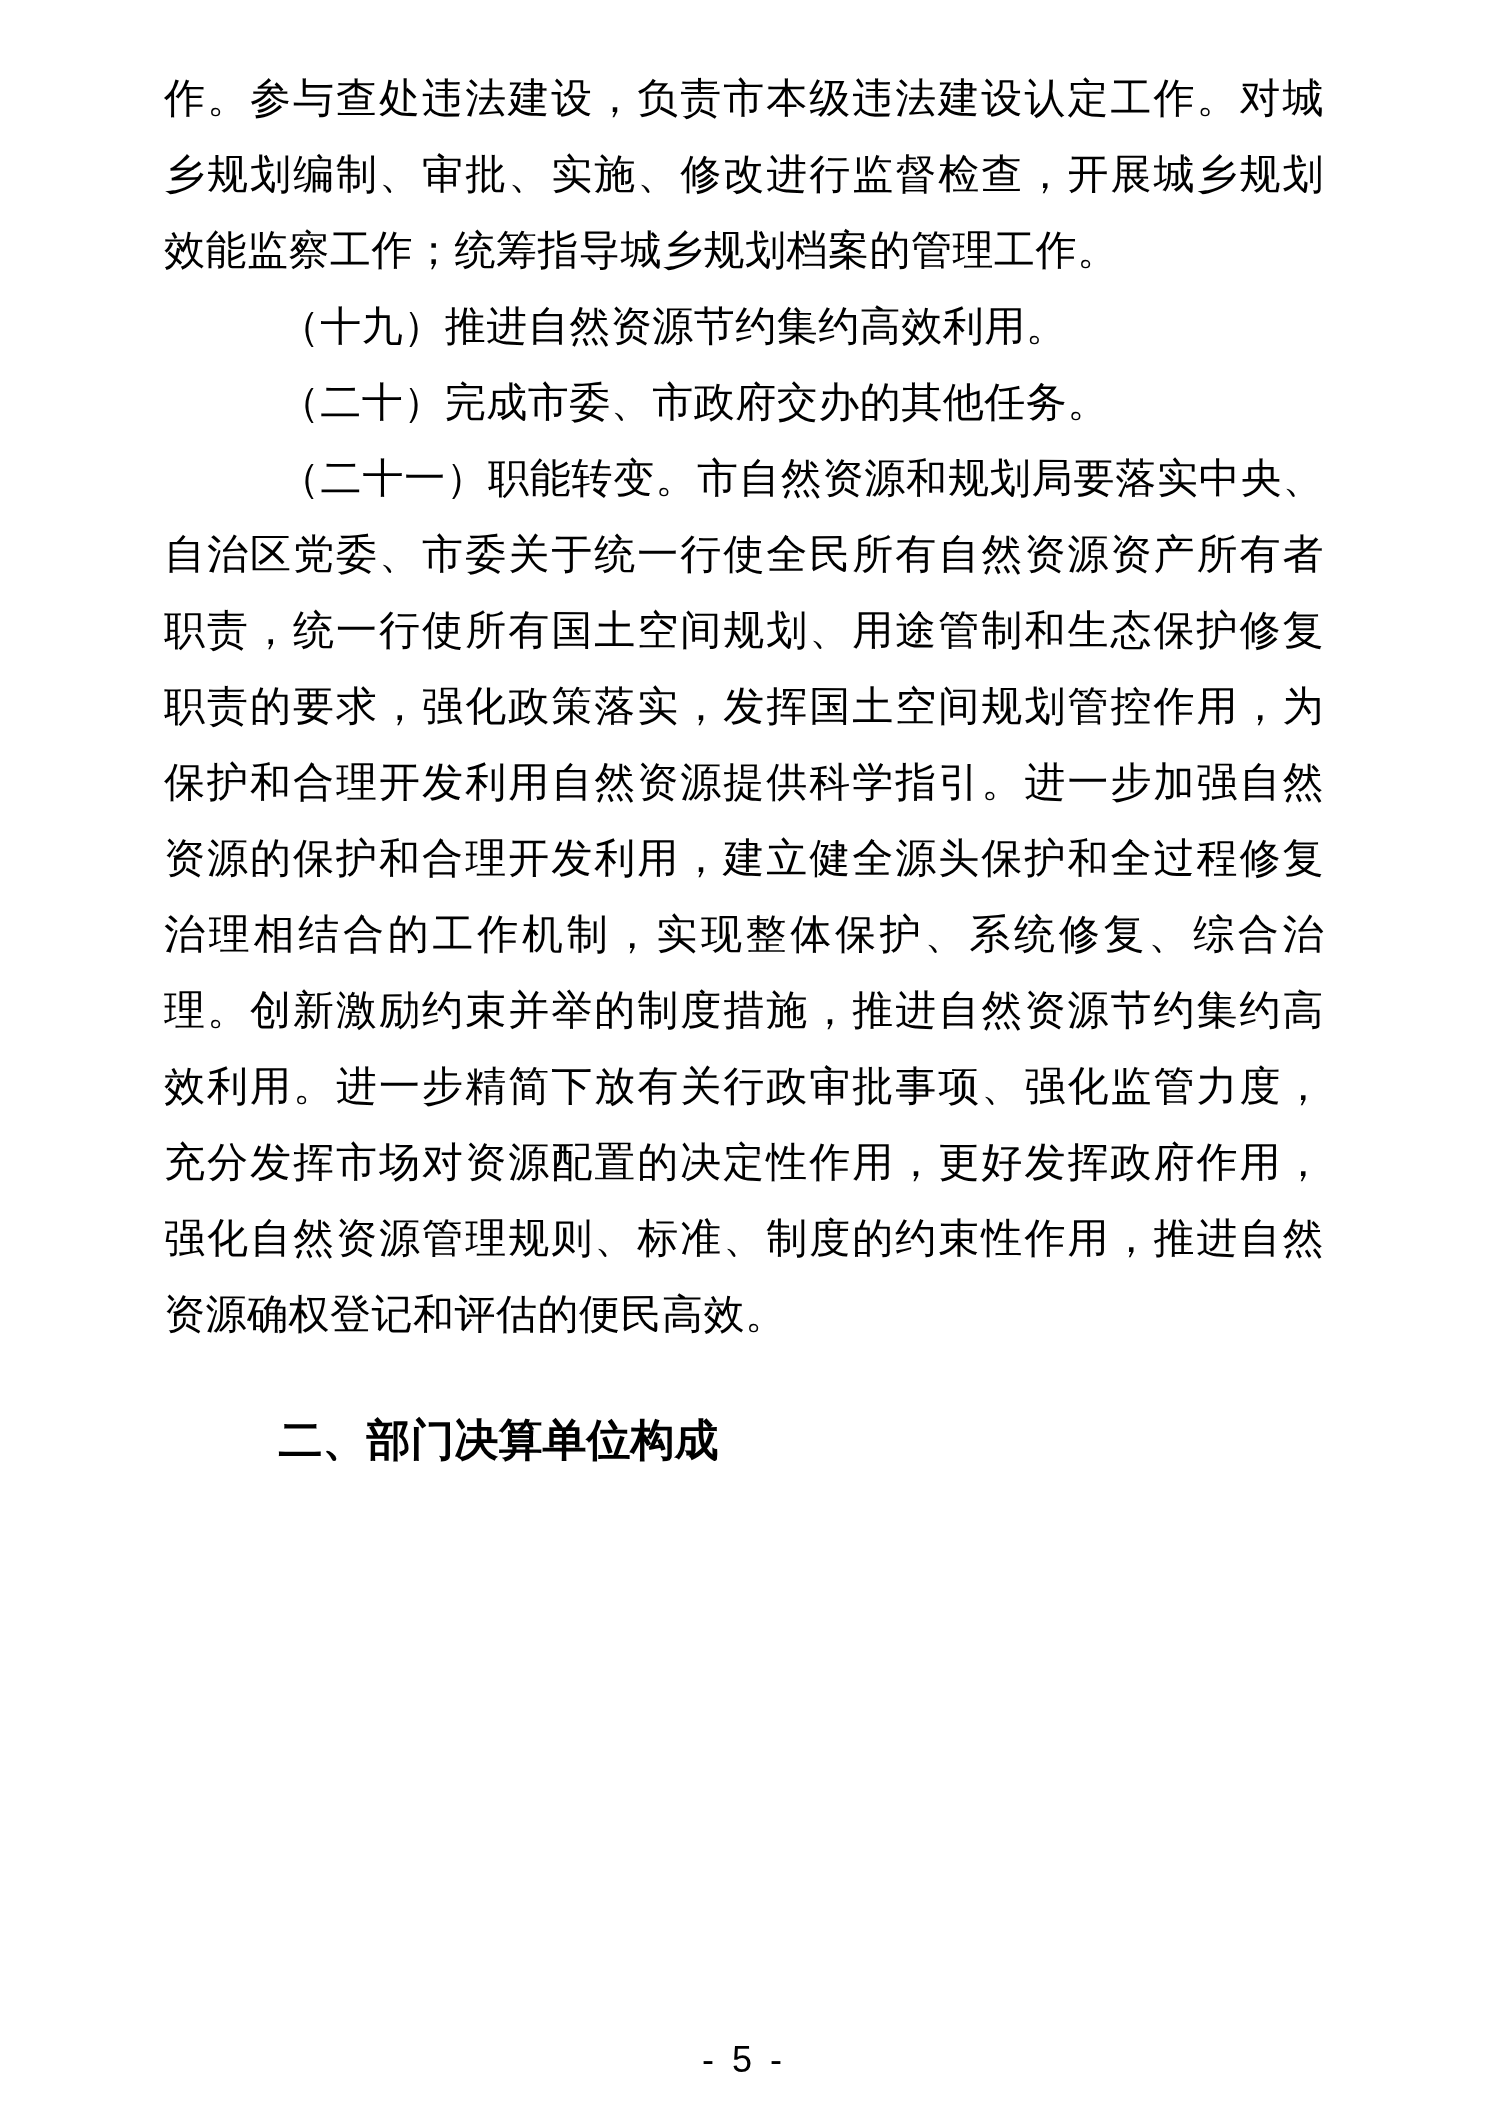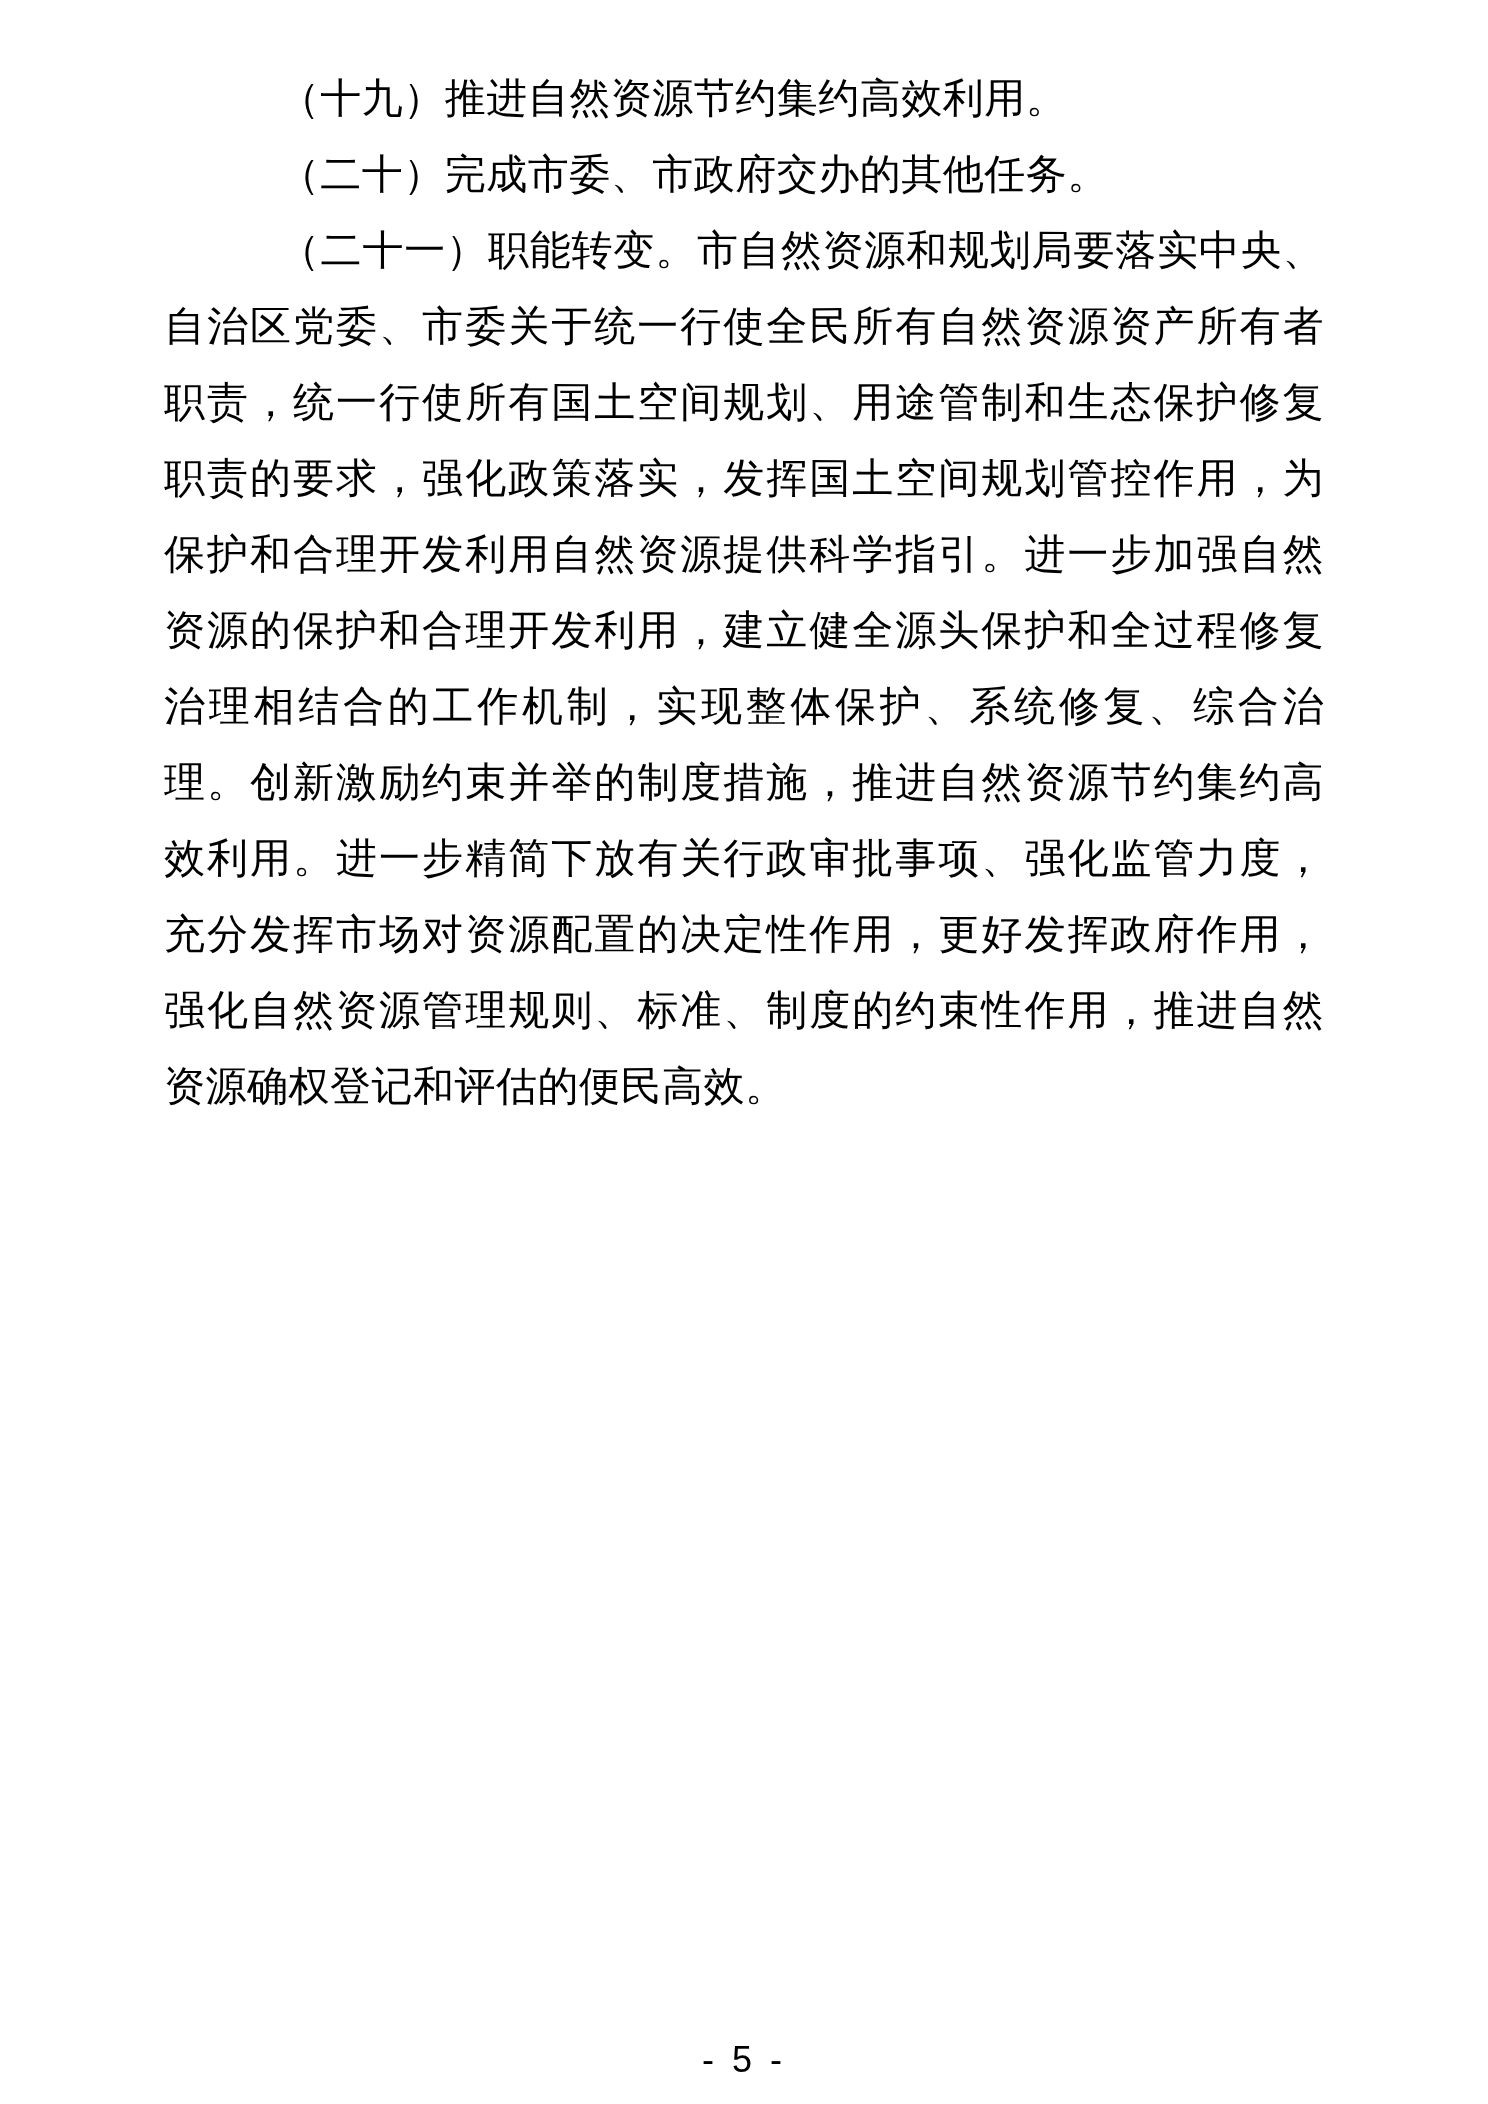--- a/index.html
+++ b/index.html
@@ -52,19 +52,21 @@
     line-height: 40px;
     letter-spacing: 4px;
     color: #000000;
   }
 </style>
 </head>
 <body>
 
 <div class="page">
   <div class="content">
+    <p class="body-para">作。参与查处违法建设，负责市本级违法建设认定工作。对城乡规划编制、审批、实施、修改进行监督检查，开展城乡规划效能监察工作；统筹指导城乡规划档案的管理工作。</p>
     <p class="body-para indent">（十九）推进自然资源节约集约高效利用。</p>
     <p class="body-para indent">（二十）完成市委、市政府交办的其他任务。</p>
     <p class="body-para indent">（二十一）职能转变。市自然资源和规划局要落实中央、自治区党委、市委关于统一行使全民所有自然资源资产所有者职责，统一行使所有国土空间规划、用途管制和生态保护修复职责的要求，强化政策落实，发挥国土空间规划管控作用，为保护和合理开发利用自然资源提供科学指引。进一步加强自然资源的保护和合理开发利用，建立健全源头保护和全过程修复治理相结合的工作机制，实现整体保护、系统修复、综合治理。创新激励约束并举的制度措施，推进自然资源节约集约高效利用。进一步精简下放有关行政审批事项、强化监管力度，充分发挥市场对资源配置的决定性作用，更好发挥政府作用，强化自然资源管理规则、标准、制度的约束性作用，推进自然资源确权登记和评估的便民高效。</p>
+    <p class="section-heading">二、部门决算单位构成</p>
   </div>
 
   <div class="footer">- 5 -</div>
 </div>
 
 </body></html>

